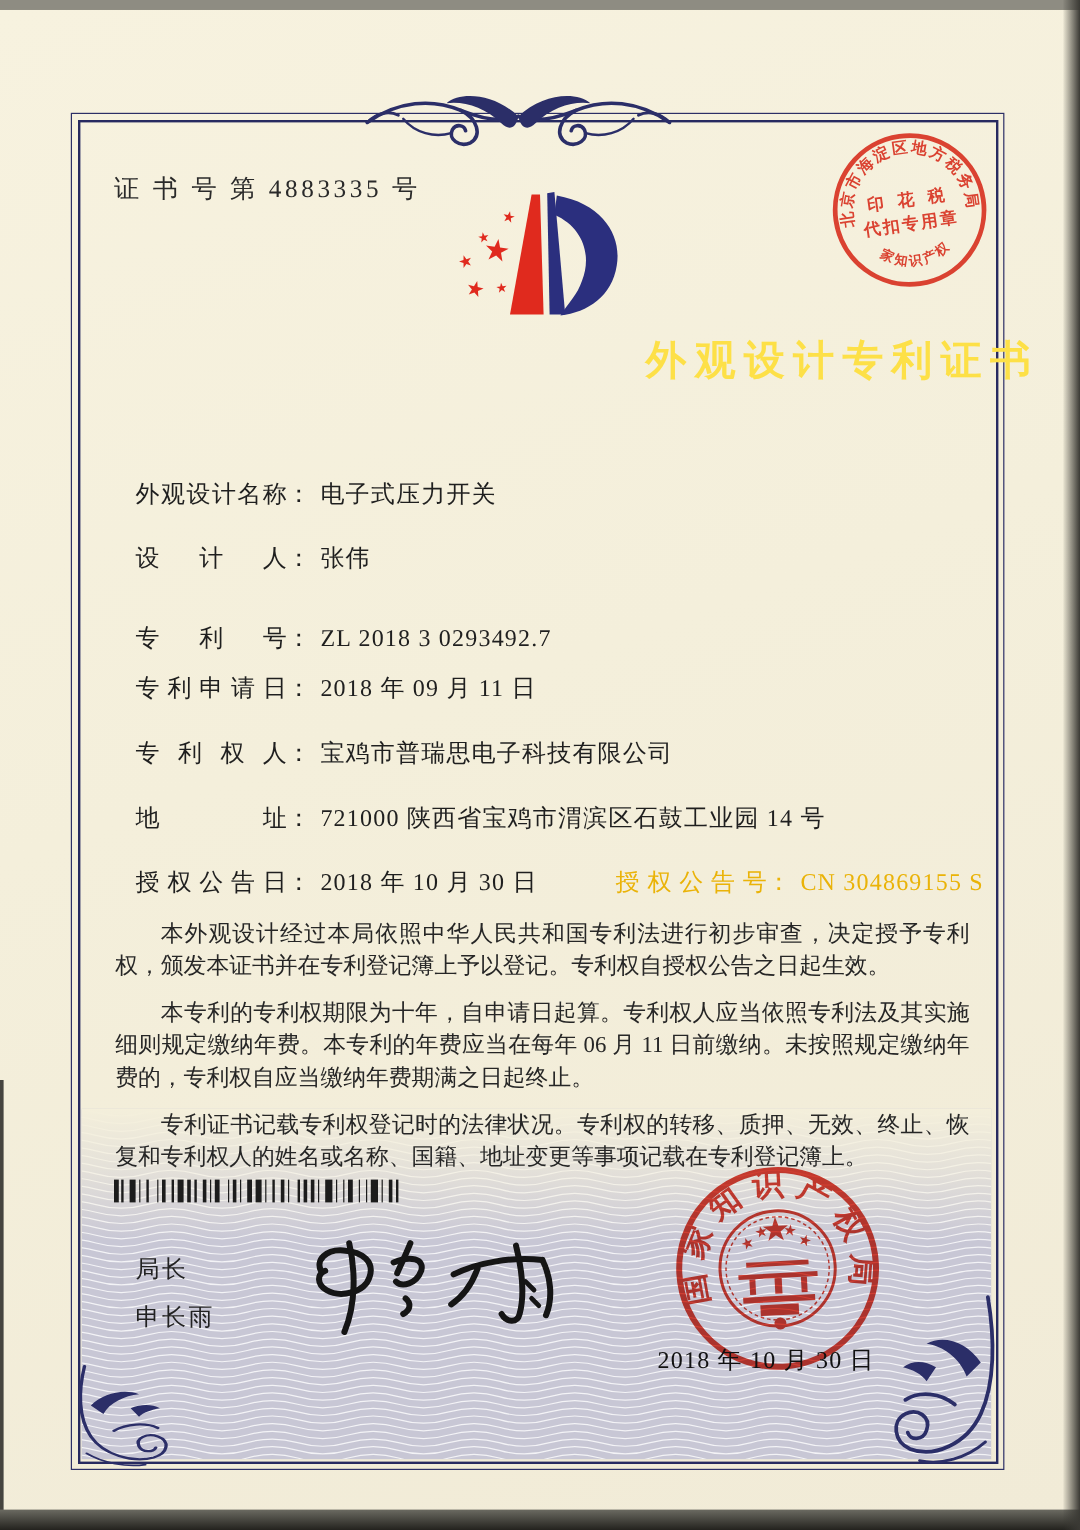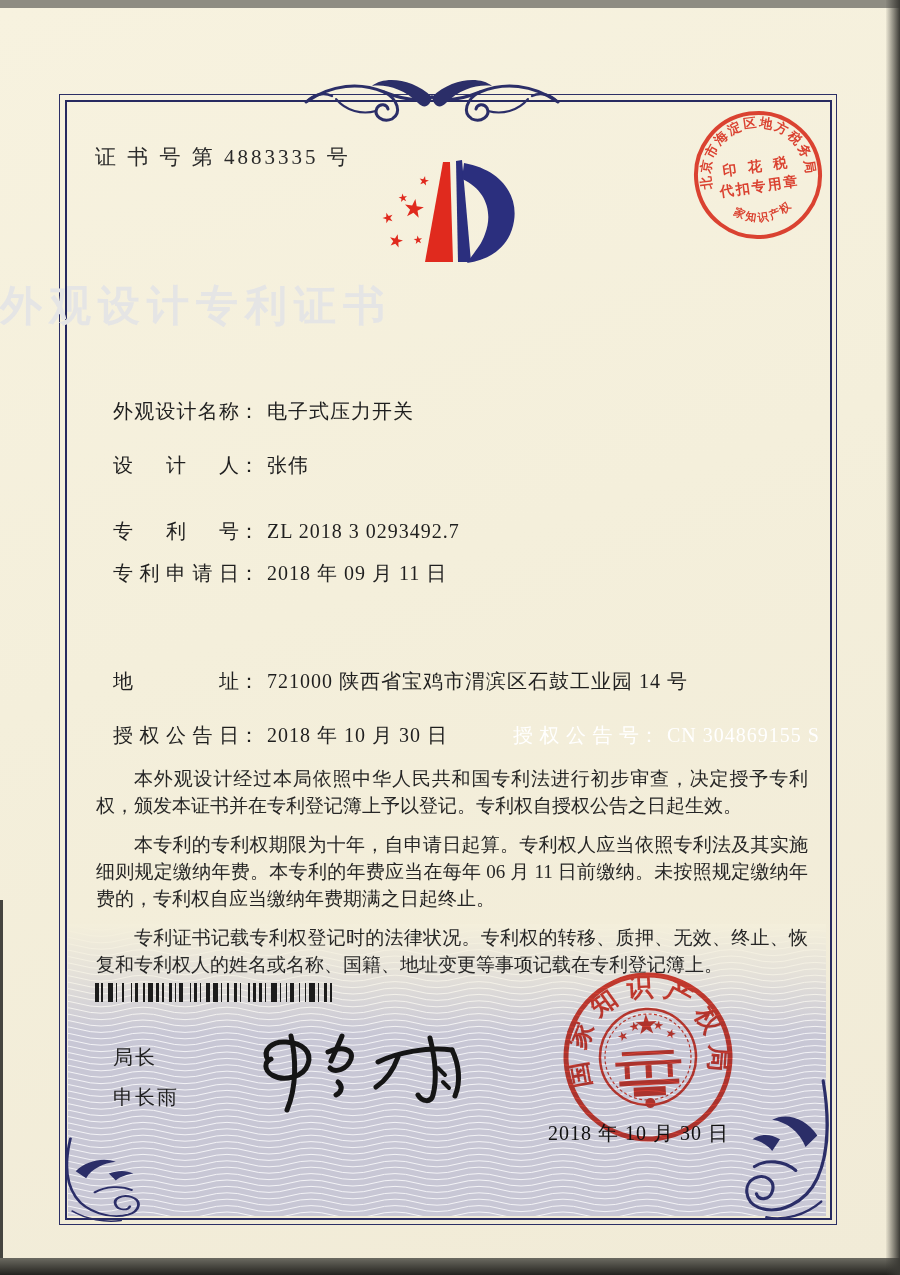--- a/index.html
+++ b/index.html
@@ -16,27 +16,27 @@
   #edge-left{left:0;top:900px;width:3px;height:375px;background:#45443f;}
   
   #frame-outer{left:59px;top:94px;width:776px;height:1129px;border:1.6px solid #2c2f66;}
   #frame-inner{left:65px;top:100px;width:763px;height:1116px;border:2.6px solid #272a60;}
   
   #guilloche{left:68px;top:924px;width:758px;height:292px;background:#c8c7d5;overflow:hidden;}
   #guilloche-fade{left:68px;top:924px;width:758px;height:110px;
       background:linear-gradient(#f4efdb 0%,rgba(244,239,219,.65) 45%,rgba(244,239,219,0) 100%);}
   .txt{color:#1f1f1f;}
   #cert-no{left:95px;top:143px;font-size:21px;letter-spacing:3px;color:#2a2a2a;}
-  #title{left:0;top:278px;width:866px;text-align:left;font-size:42px;font-weight:bold;
-         letter-spacing:7px;color:#e5e5e5;}
+  #title{left:0;top:278px;width:866px;text-align:right;font-size:34px;font-weight:bold;
+         letter-spacing:7px;color:#fde047;}
   .field-row{left:113px;height:30px;font-size:20px;color:#1f1f1f;white-space:nowrap;}
   .flabel{display:inline-block;width:126px;text-align:justify;text-align-last:justify;vertical-align:bottom;}
   .fcolon{display:inline-block;}
   .fvalue{margin-left:8px;letter-spacing:1px;}
-  #grant-no{left:513px;top:722px;font-size:20px;color:#ffffff;white-space:nowrap;}
+  #grant-no{left:513px;top:722px;font-size:20px;color:#eab308;white-space:nowrap;}
   #notice{left:84px;top:753px;width:736px;font-size:19px;line-height:27px;color:#262626;
           text-align:justify;}
   #notice p{margin:12px;text-indent:2em;}
   #barcode{left:95px;top:983px;width:250px;height:19px;}
   #signer-title{left:113px;top:1044px;font-size:20px;letter-spacing:2px;color:#222;}
   #signer-name{left:113px;top:1084px;font-size:20px;letter-spacing:2px;color:#222;}
   #seal-date{left:548px;top:1120px;font-size:20px;letter-spacing:1px;color:#111;z-index:9;}
   #footer{left:0;top:1183px;width:830px;text-align:center;font-size:16px;letter-spacing:2px;color:#333;}
   .stamp{mix-blend-mode:multiply;opacity:.94;}
   svg text{font-family:"Liberation Serif","DejaVu Serif",serif;}
@@ -179,20 +179,23 @@
   </div>
   <div class="abs field-row" style="top:452px">
     <span class="flabel">设计人</span><span class="fcolon">：</span><span class="fvalue">张伟</span>
   </div>
   <div class="abs field-row" style="top:518px">
     <span class="flabel">专利号</span><span class="fcolon">：</span><span class="fvalue">ZL 2018 3 0293492.7</span>
   </div>
   <div class="abs field-row" style="top:560px">
     <span class="flabel">专利申请日</span><span class="fcolon">：</span><span class="fvalue">2018 年 09 月 11 日</span>
   </div>
+  <div class="abs field-row" style="top:614px">
+    <span class="flabel">专利权人</span><span class="fcolon">：</span><span class="fvalue">宝鸡市普瑞思电子科技有限公司</span>
+  </div>
   <div class="abs field-row" style="top:668px">
     <span class="flabel">地址</span><span class="fcolon">：</span><span class="fvalue">721000 陕西省宝鸡市渭滨区石鼓工业园 14 号</span>
   </div>
   <div class="abs field-row" style="top:722px">
     <span class="flabel">授权公告日</span><span class="fcolon">：</span><span class="fvalue">2018 年 10 月 30 日</span>
   </div>
   <div class="abs" id="grant-no">
     <span class="flabel">授权公告号</span><span class="fcolon">：</span><span class="fvalue">CN 304869155 S</span>
   </div>
 

